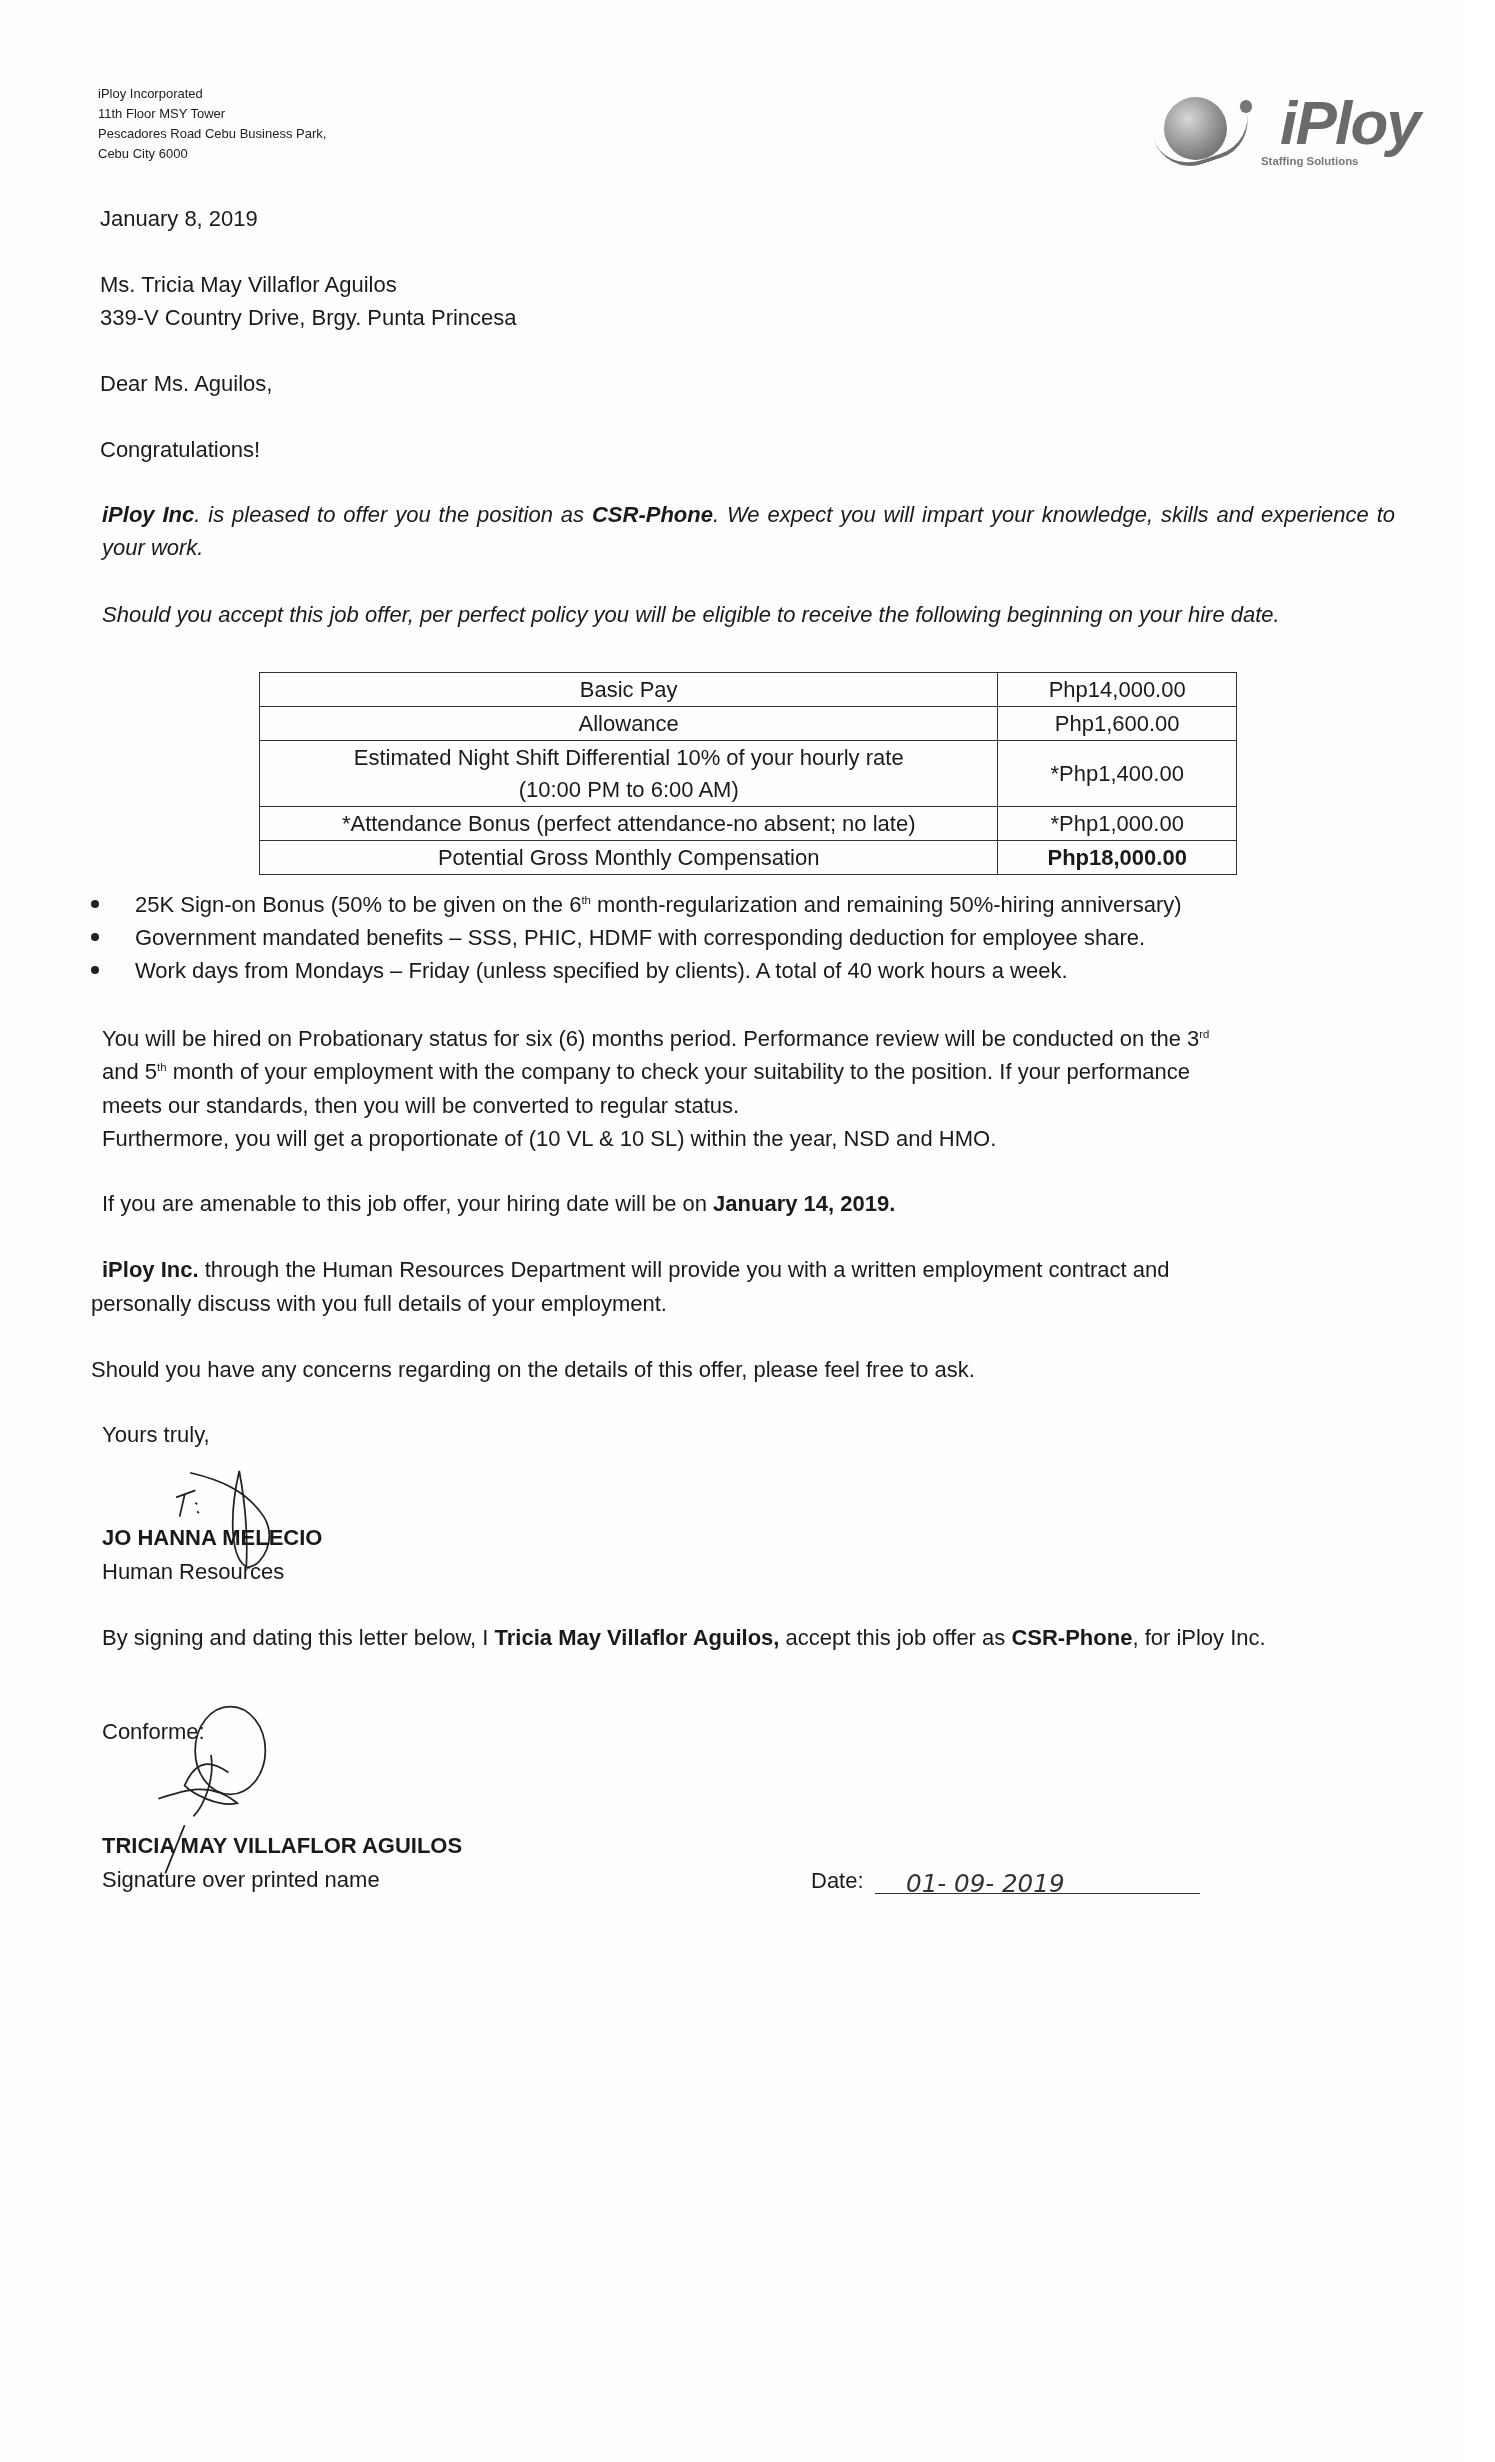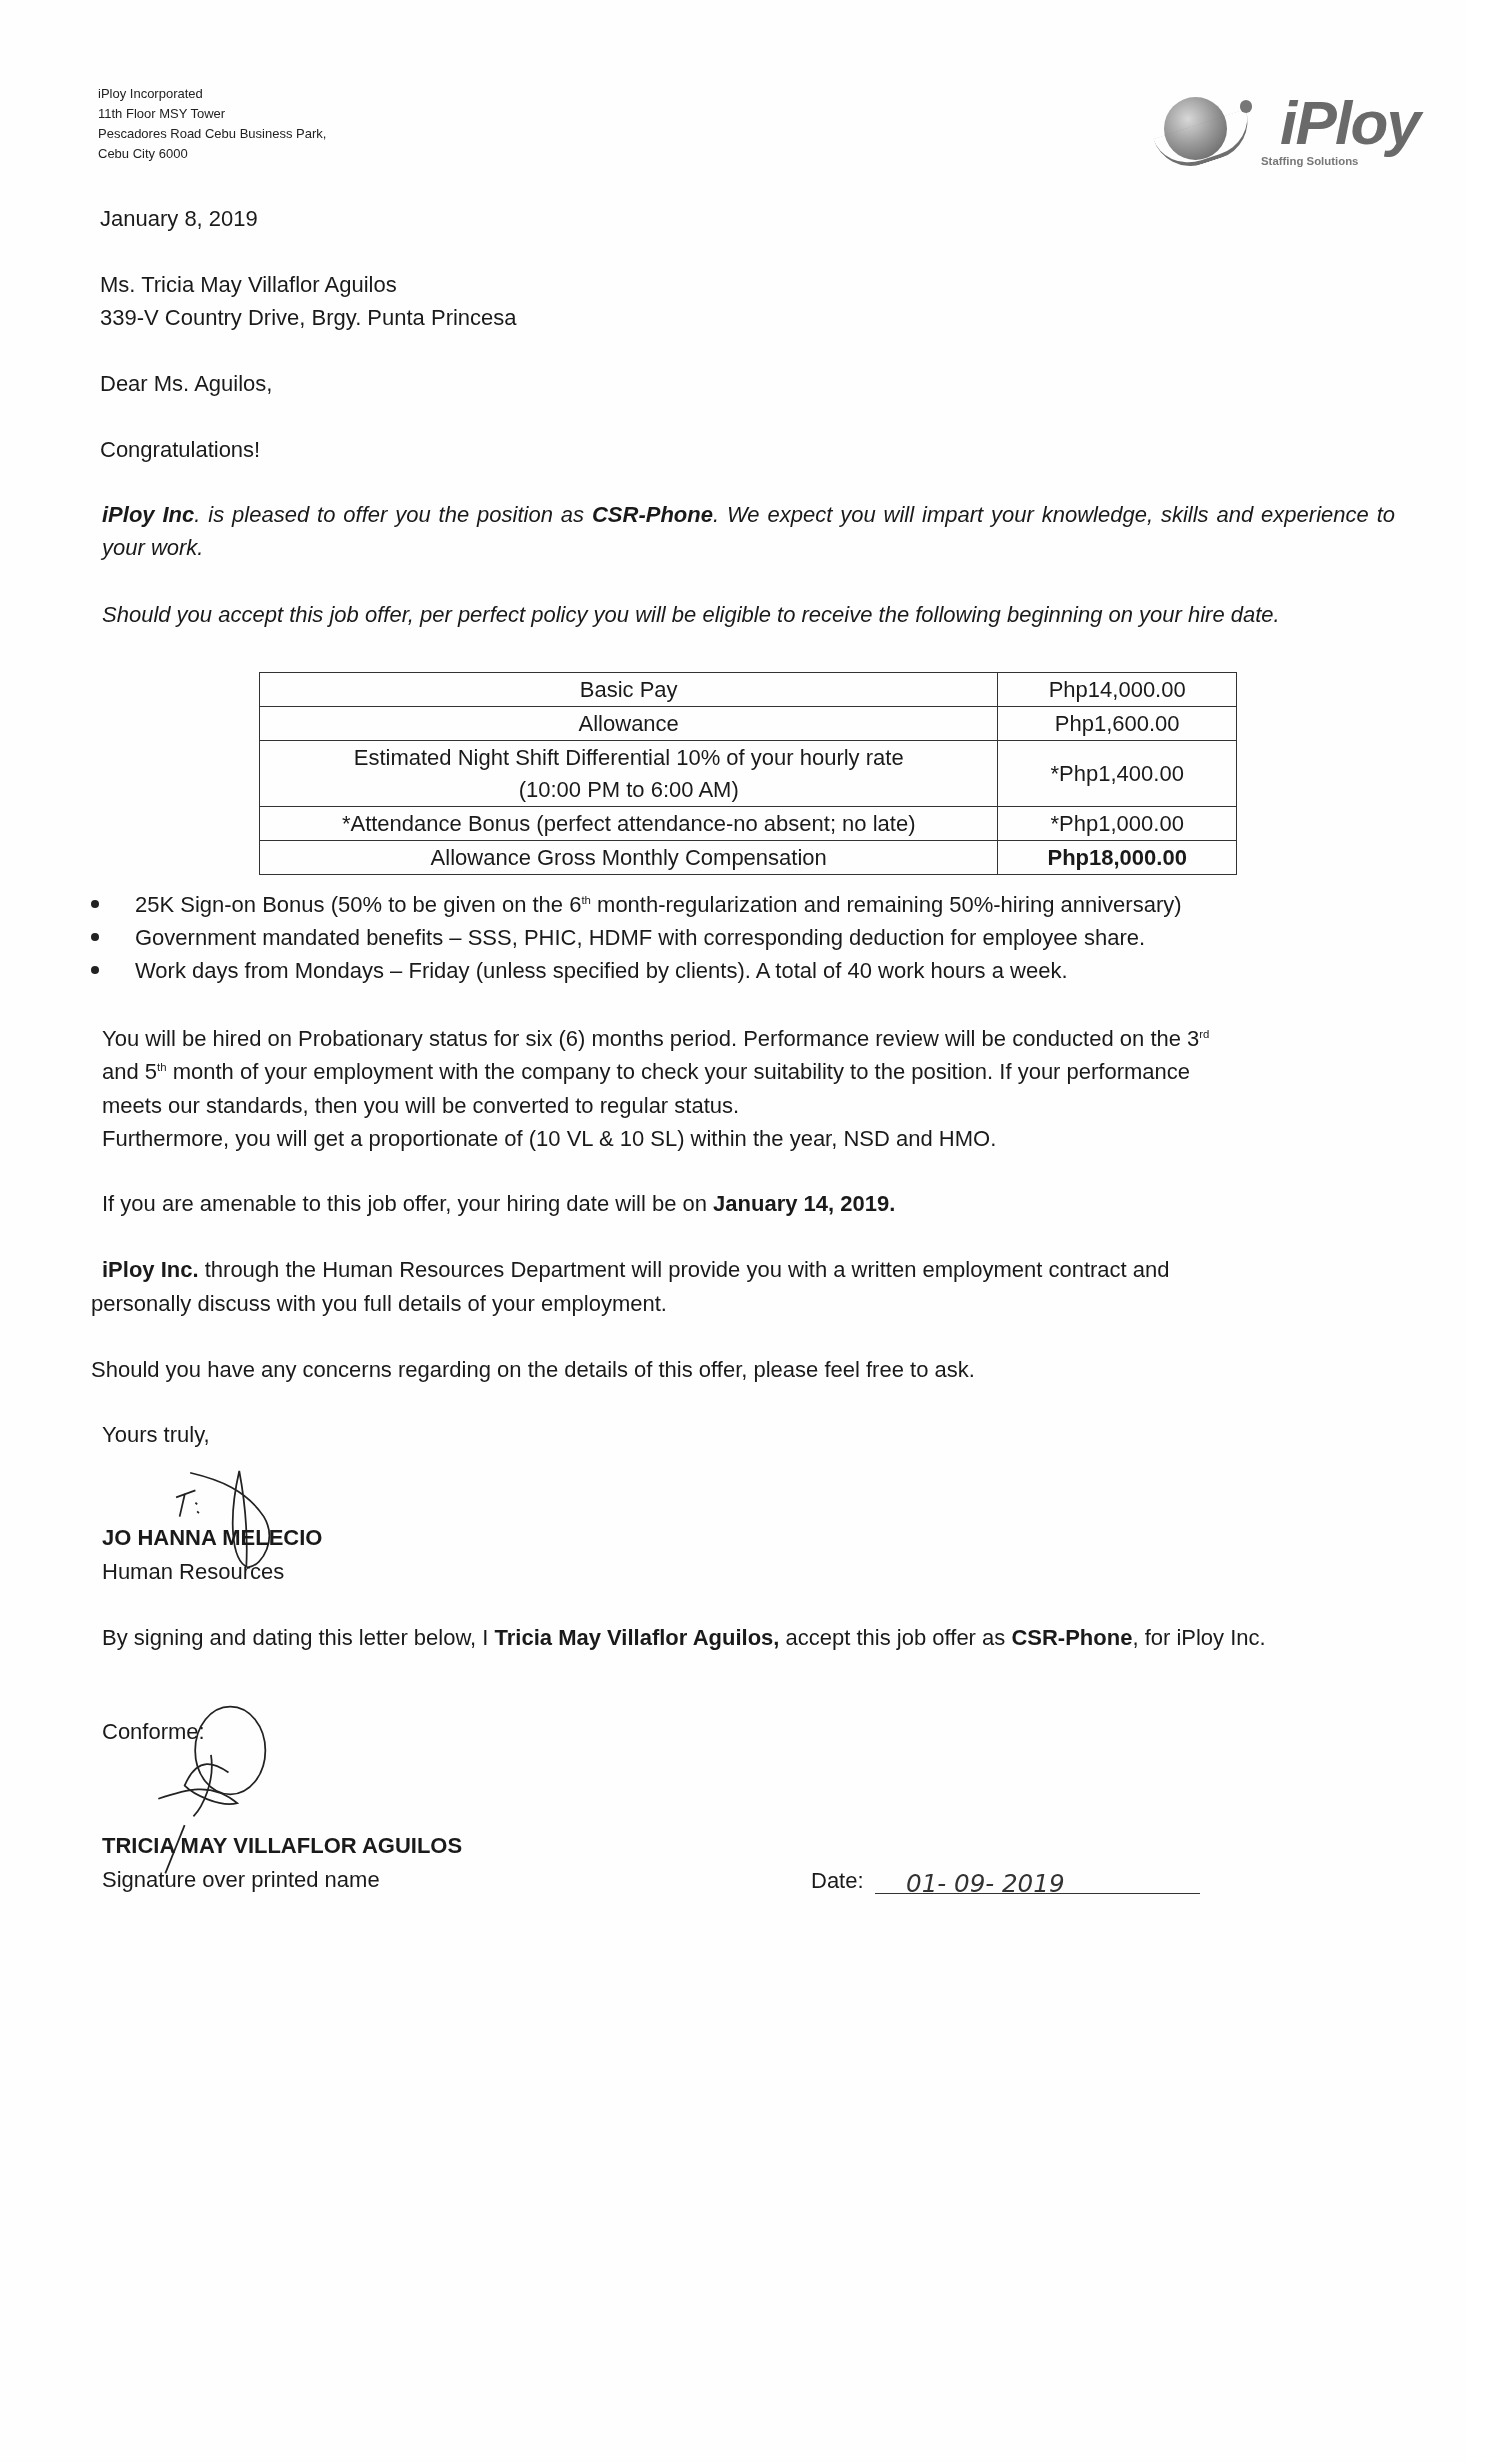--- a/index.html
+++ b/index.html
@@ -92,21 +92,21 @@
         <div>Estimated Night Shift Differential 10% of your hourly rate</div>
         <div>(10:00 PM to 6:00 AM)</div>
       </td>
       <td class="val">*Php1,400.00</td>
     </tr>
     <tr>
       <td>*Attendance Bonus (perfect attendance-no absent; no late)</td>
       <td class="val">*Php1,000.00</td>
     </tr>
     <tr>
-      <td>Allowance Gross Monthly Compensation</td>
+      <td>Potential Gross Monthly Compensation</td>
       <td class="val" style="font-weight:bold;">Php18,000.00</td>
     </tr>
   </tbody>
     </table>
 
   <ul class="bul">
     <li><span class="dot"></span><span>25K Sign-on Bonus (50% to be given on the 6</span><sup>th</sup><span> month-regularization and remaining 50%-hiring anniversary)</span></li>
     <li><span class="dot"></span><span>Government mandated benefits – SSS, PHIC, HDMF with corresponding deduction for employee share.</span></li>
     <li><span class="dot"></span><span>Work days from Mondays – Friday (unless specified by clients). A total of 40 work hours a week.</span></li>
   </ul>

